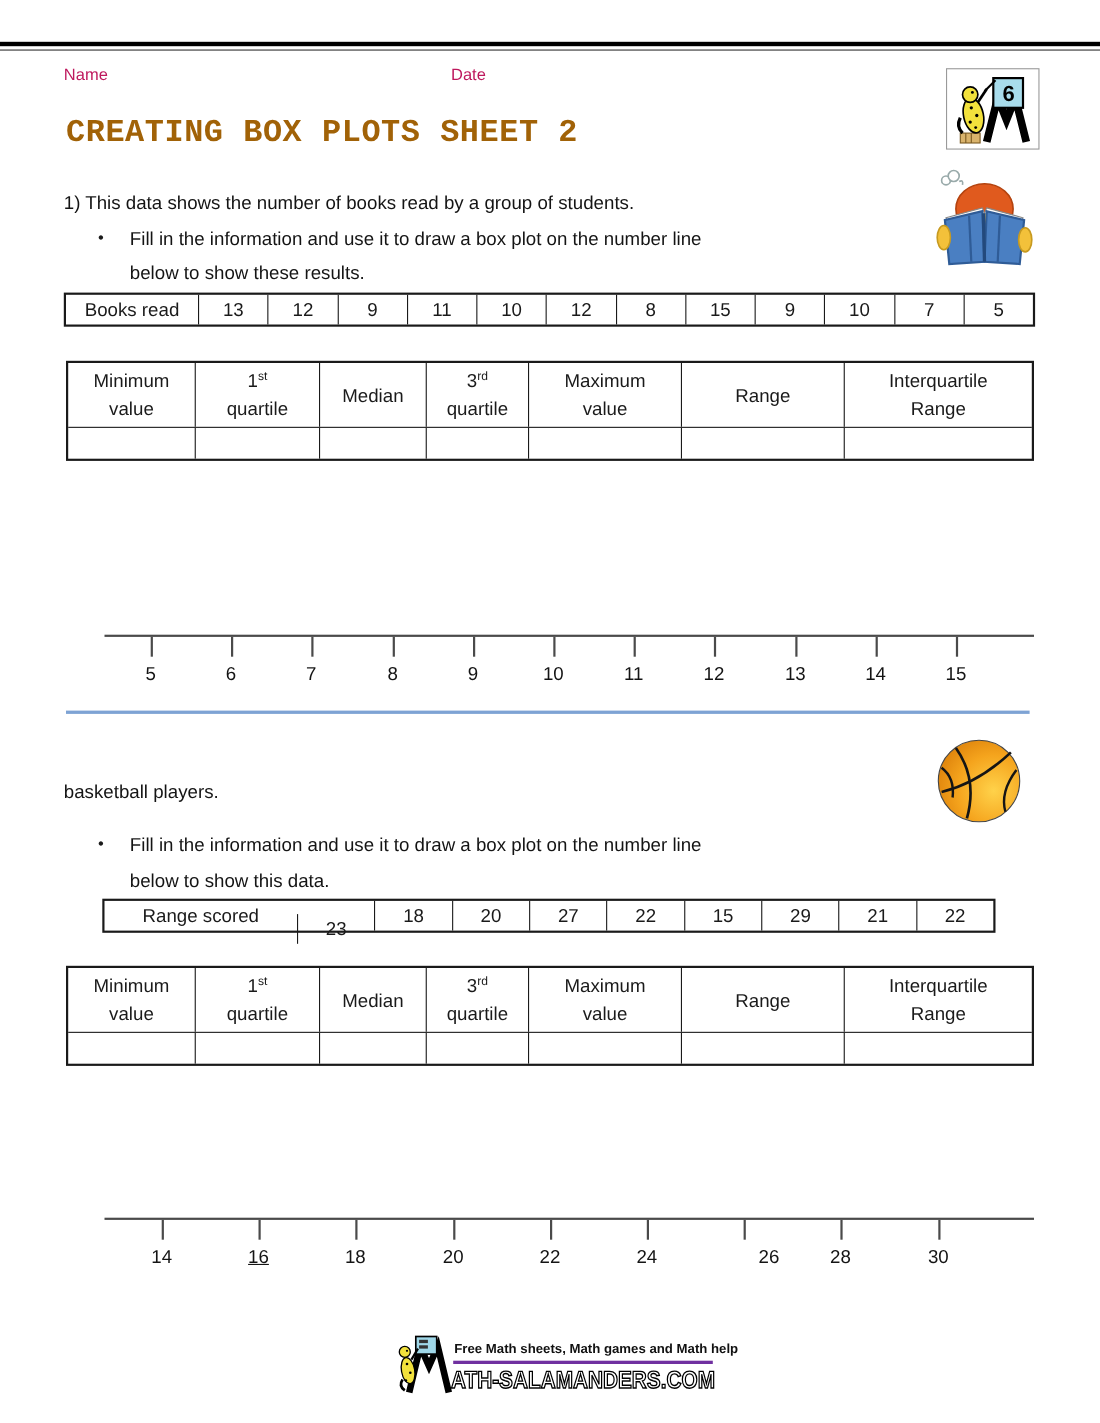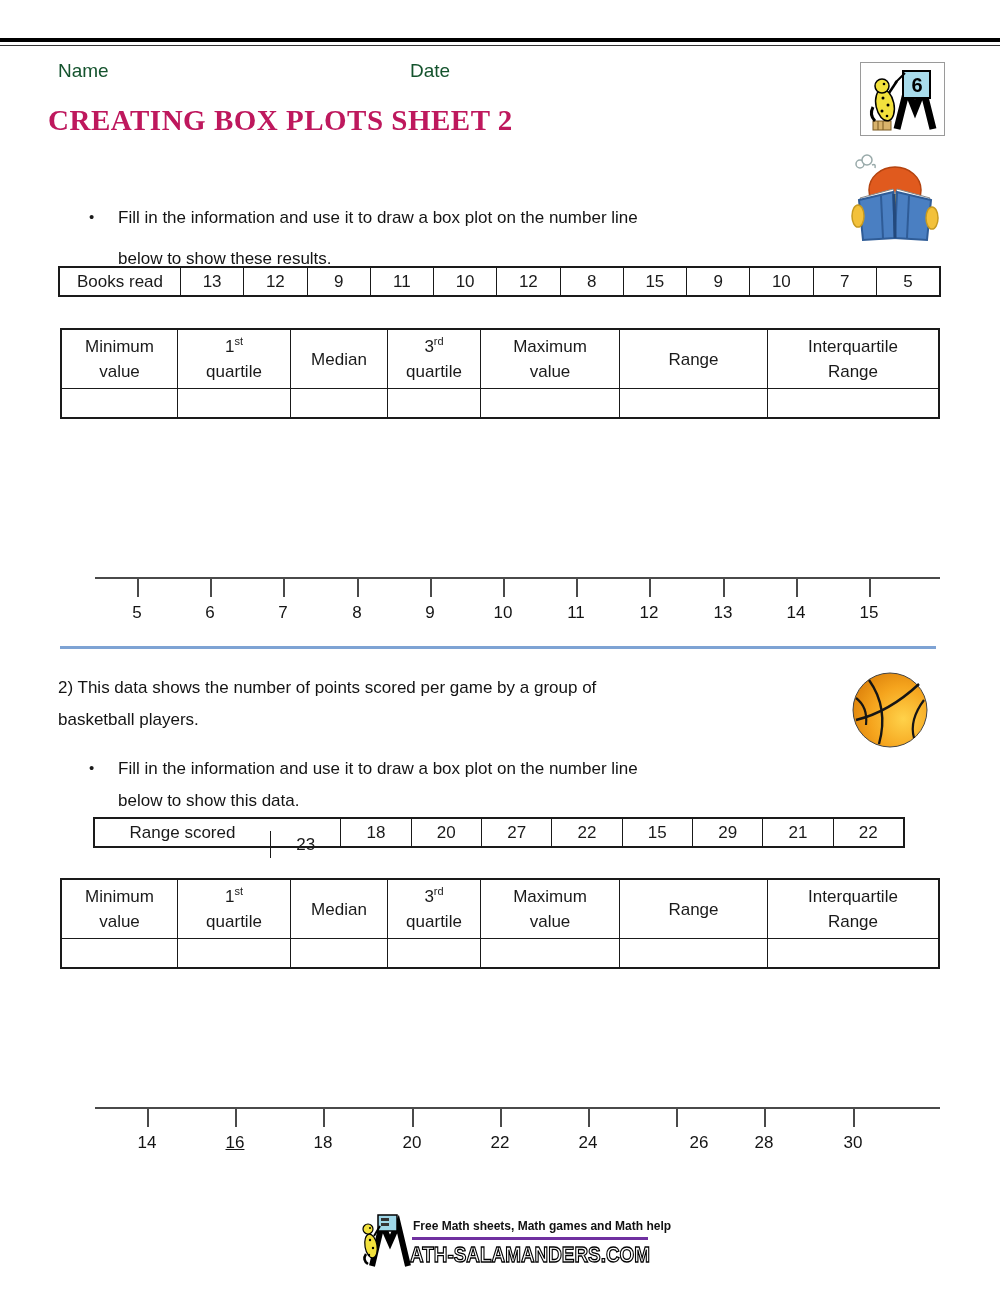--- a/index.html
+++ b/index.html
@@ -12,29 +12,29 @@
     font-family: "Liberation Sans", sans-serif;
     color: #1a1a1a;
     overflow: hidden;
   }
   .abs { position: absolute; }
 
   
   .top-rule-thick { left:0; top:38px; width:1000px; height:4px; background:#000; }
   .top-rule-thin  { left:0; top:45px; width:1000px; height:1px; background:#333; }
 
-  .hdr-label { font-size:19px; color:#14532d; }
+  .hdr-label { font-size:15px; color:#be185d; }
 
   .logo-box { left:860px; top:62px; width:85px; height:74px; border:1px solid #9a9a9a; background:#fff; }
 
   .page-title {
-    left:48px; top:104px;
-    font-family:Liberation Serif, serif;
+    left:60px; top:104px;
+    font-family:Liberation Mono, monospace;
     font-size:29px; font-weight:600;
-    color:#be185d; letter-spacing:0.5px;
+    color:#a16207; letter-spacing:0.5px;
   }
 
   .body-text { font-size:17px; line-height:22px; color:#141414; }
   .bullet-dot { font-size:15px; }
 
   
   .strip-table { display:flex; border:2px solid #1a1a1a; background:#fff; }
   .strip-table .cell {
     border-left:1px solid #1a1a1a;
     display:flex; align-items:center; justify-content:center;
@@ -94,23 +94,24 @@
       <circle cx="22" cy="35" r="1.5" fill="#000"></circle>
       <circle cx="27" cy="42" r="1.5" fill="#000"></circle>
       <circle cx="21" cy="48" r="1.5" fill="#000"></circle>
       <circle cx="26" cy="53" r="1.3" fill="#000"></circle>
       <line x1="28" y1="30" x2="36" y2="18" stroke="#000" stroke-width="2.5"></line>
     </svg>
   </div>
 
   <div class="abs page-title">CREATING BOX PLOTS SHEET 2</div>
 
+  <div class="abs body-text" style="left:58px; top:174px;">1) This data shows the number of books read by a group of students.</div>
   <div class="abs bullet-dot" style="left:89px; top:208px;">•</div>
   <div class="abs body-text" style="left:118px; top:207px;">Fill in the information and use it to draw a box plot on the number line</div>
-  <div class="abs body-text" style="left:118px; top:248px;">below to show these results.</div>
+  <div class="abs body-text" style="left:118px; top:238px;">below to show these results.</div>
 
   <div class="abs" style="left:848px; top:152px;">
     <svg width="92" height="90" viewBox="0 0 92 90">
       <circle cx="12" cy="12" r="4" fill="#fff" stroke="#9aa" stroke-width="1.5"></circle>
       <circle cx="19" cy="8" r="5" fill="#fff" stroke="#9aa" stroke-width="1.5"></circle>
       <path d="M24,13 q4,-2 3,3" fill="none" stroke="#9aa" stroke-width="1.5"></path>
       <ellipse cx="47" cy="38" rx="26" ry="23" fill="#e05a1e" stroke="#b4430f" stroke-width="1.5"></ellipse>
       <polygon points="43,42 51,42 47,52" fill="#f3c13a" stroke="#c79a20" stroke-width="1"></polygon>
       <polygon points="12,46 45,37 47,42 15,52" fill="#fdfdfd" stroke="#888" stroke-width="1"></polygon>
       <polygon points="49,37 82,46 79,52 47,42" fill="#fdfdfd" stroke="#888" stroke-width="1"></polygon>
@@ -202,21 +203,20 @@
     <div class="nl-label" style="left:408px;">10</div>
     <div class="nl-label" style="left:481px;">11</div>
     <div class="nl-label" style="left:554px;">12</div>
     <div class="nl-label" style="left:628px;">13</div>
     <div class="nl-label" style="left:701px;">14</div>
     <div class="nl-label" style="left:774px;">15</div>
   </div>
 
   <div class="abs section-divider"></div>
 
-  <div class="abs body-text" style="left:58px; top:677px;">2) This data shows the number of points scored per game by a group of</div>
   <div class="abs body-text" style="left:58px; top:709px;">basketball players.</div>
 
   <div class="abs" style="left:849px; top:670px;">
     <svg width="82" height="80" viewBox="0 0 82 80">
       <defs>
         <radialGradient id="bballGrad" cx="68%" cy="62%" r="80%">
           <stop offset="0%" stop-color="#ffd24a"></stop>
           <stop offset="55%" stop-color="#f5a41d"></stop>
           <stop offset="100%" stop-color="#d97c08"></stop>
         </radialGradient>

